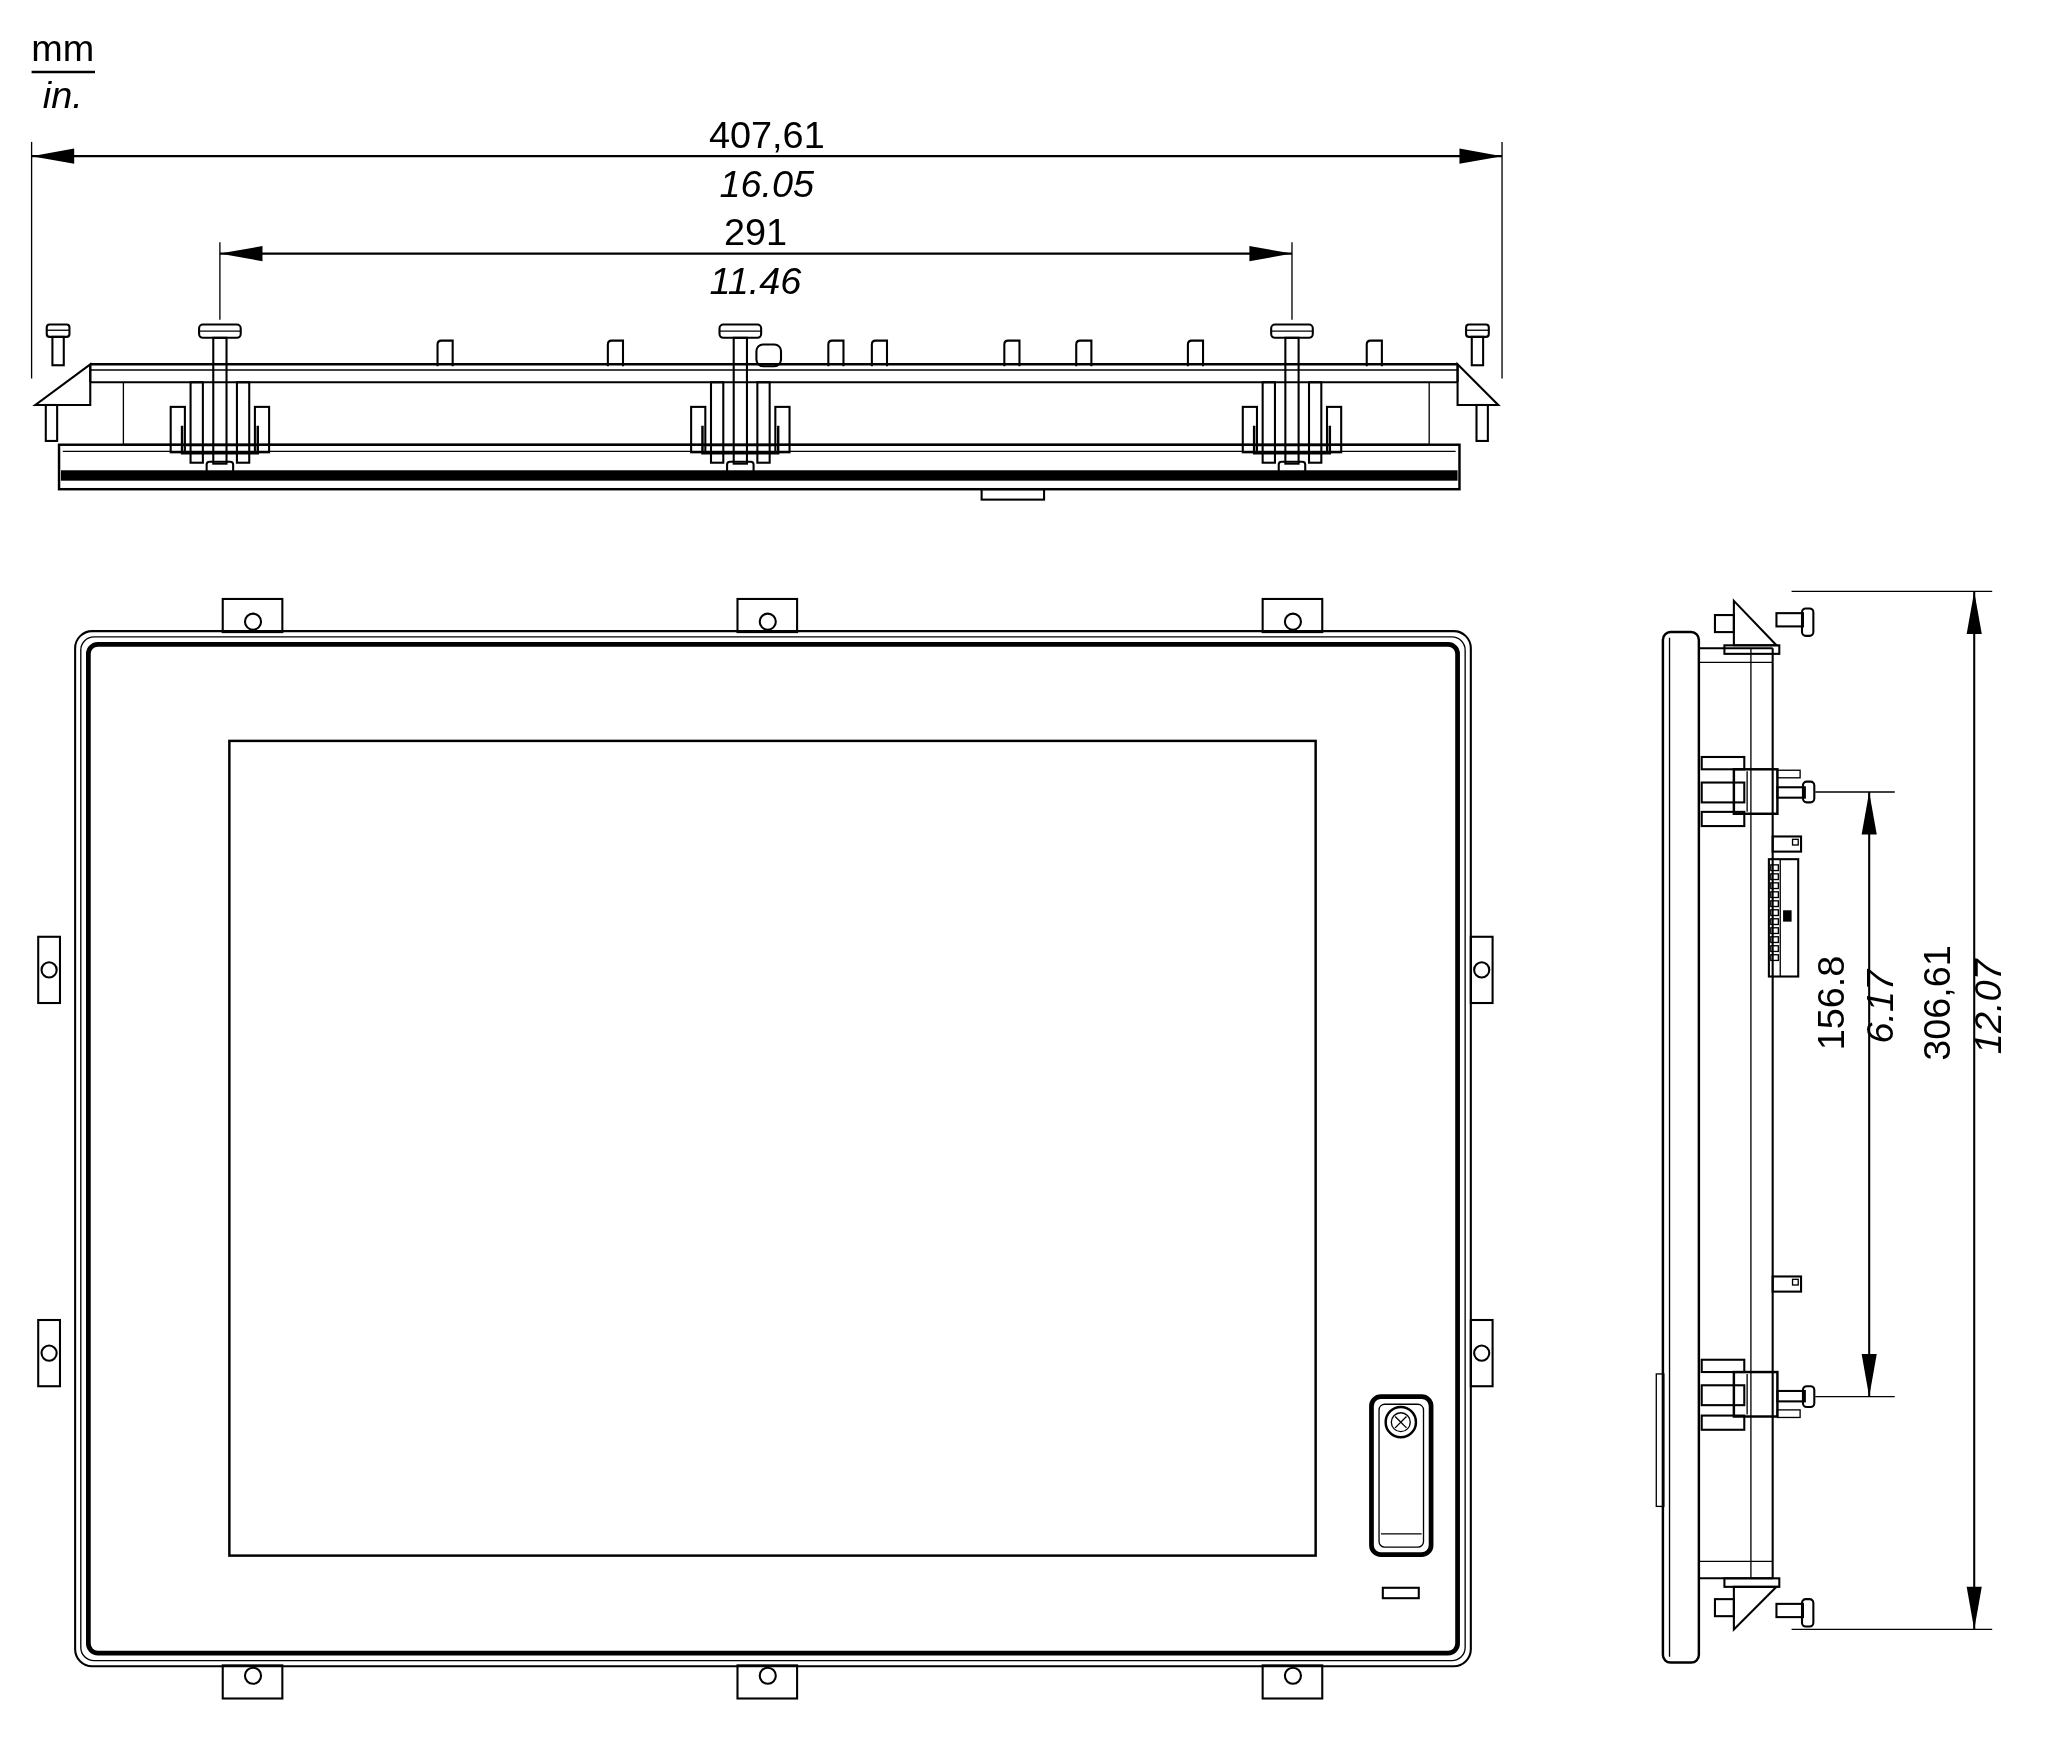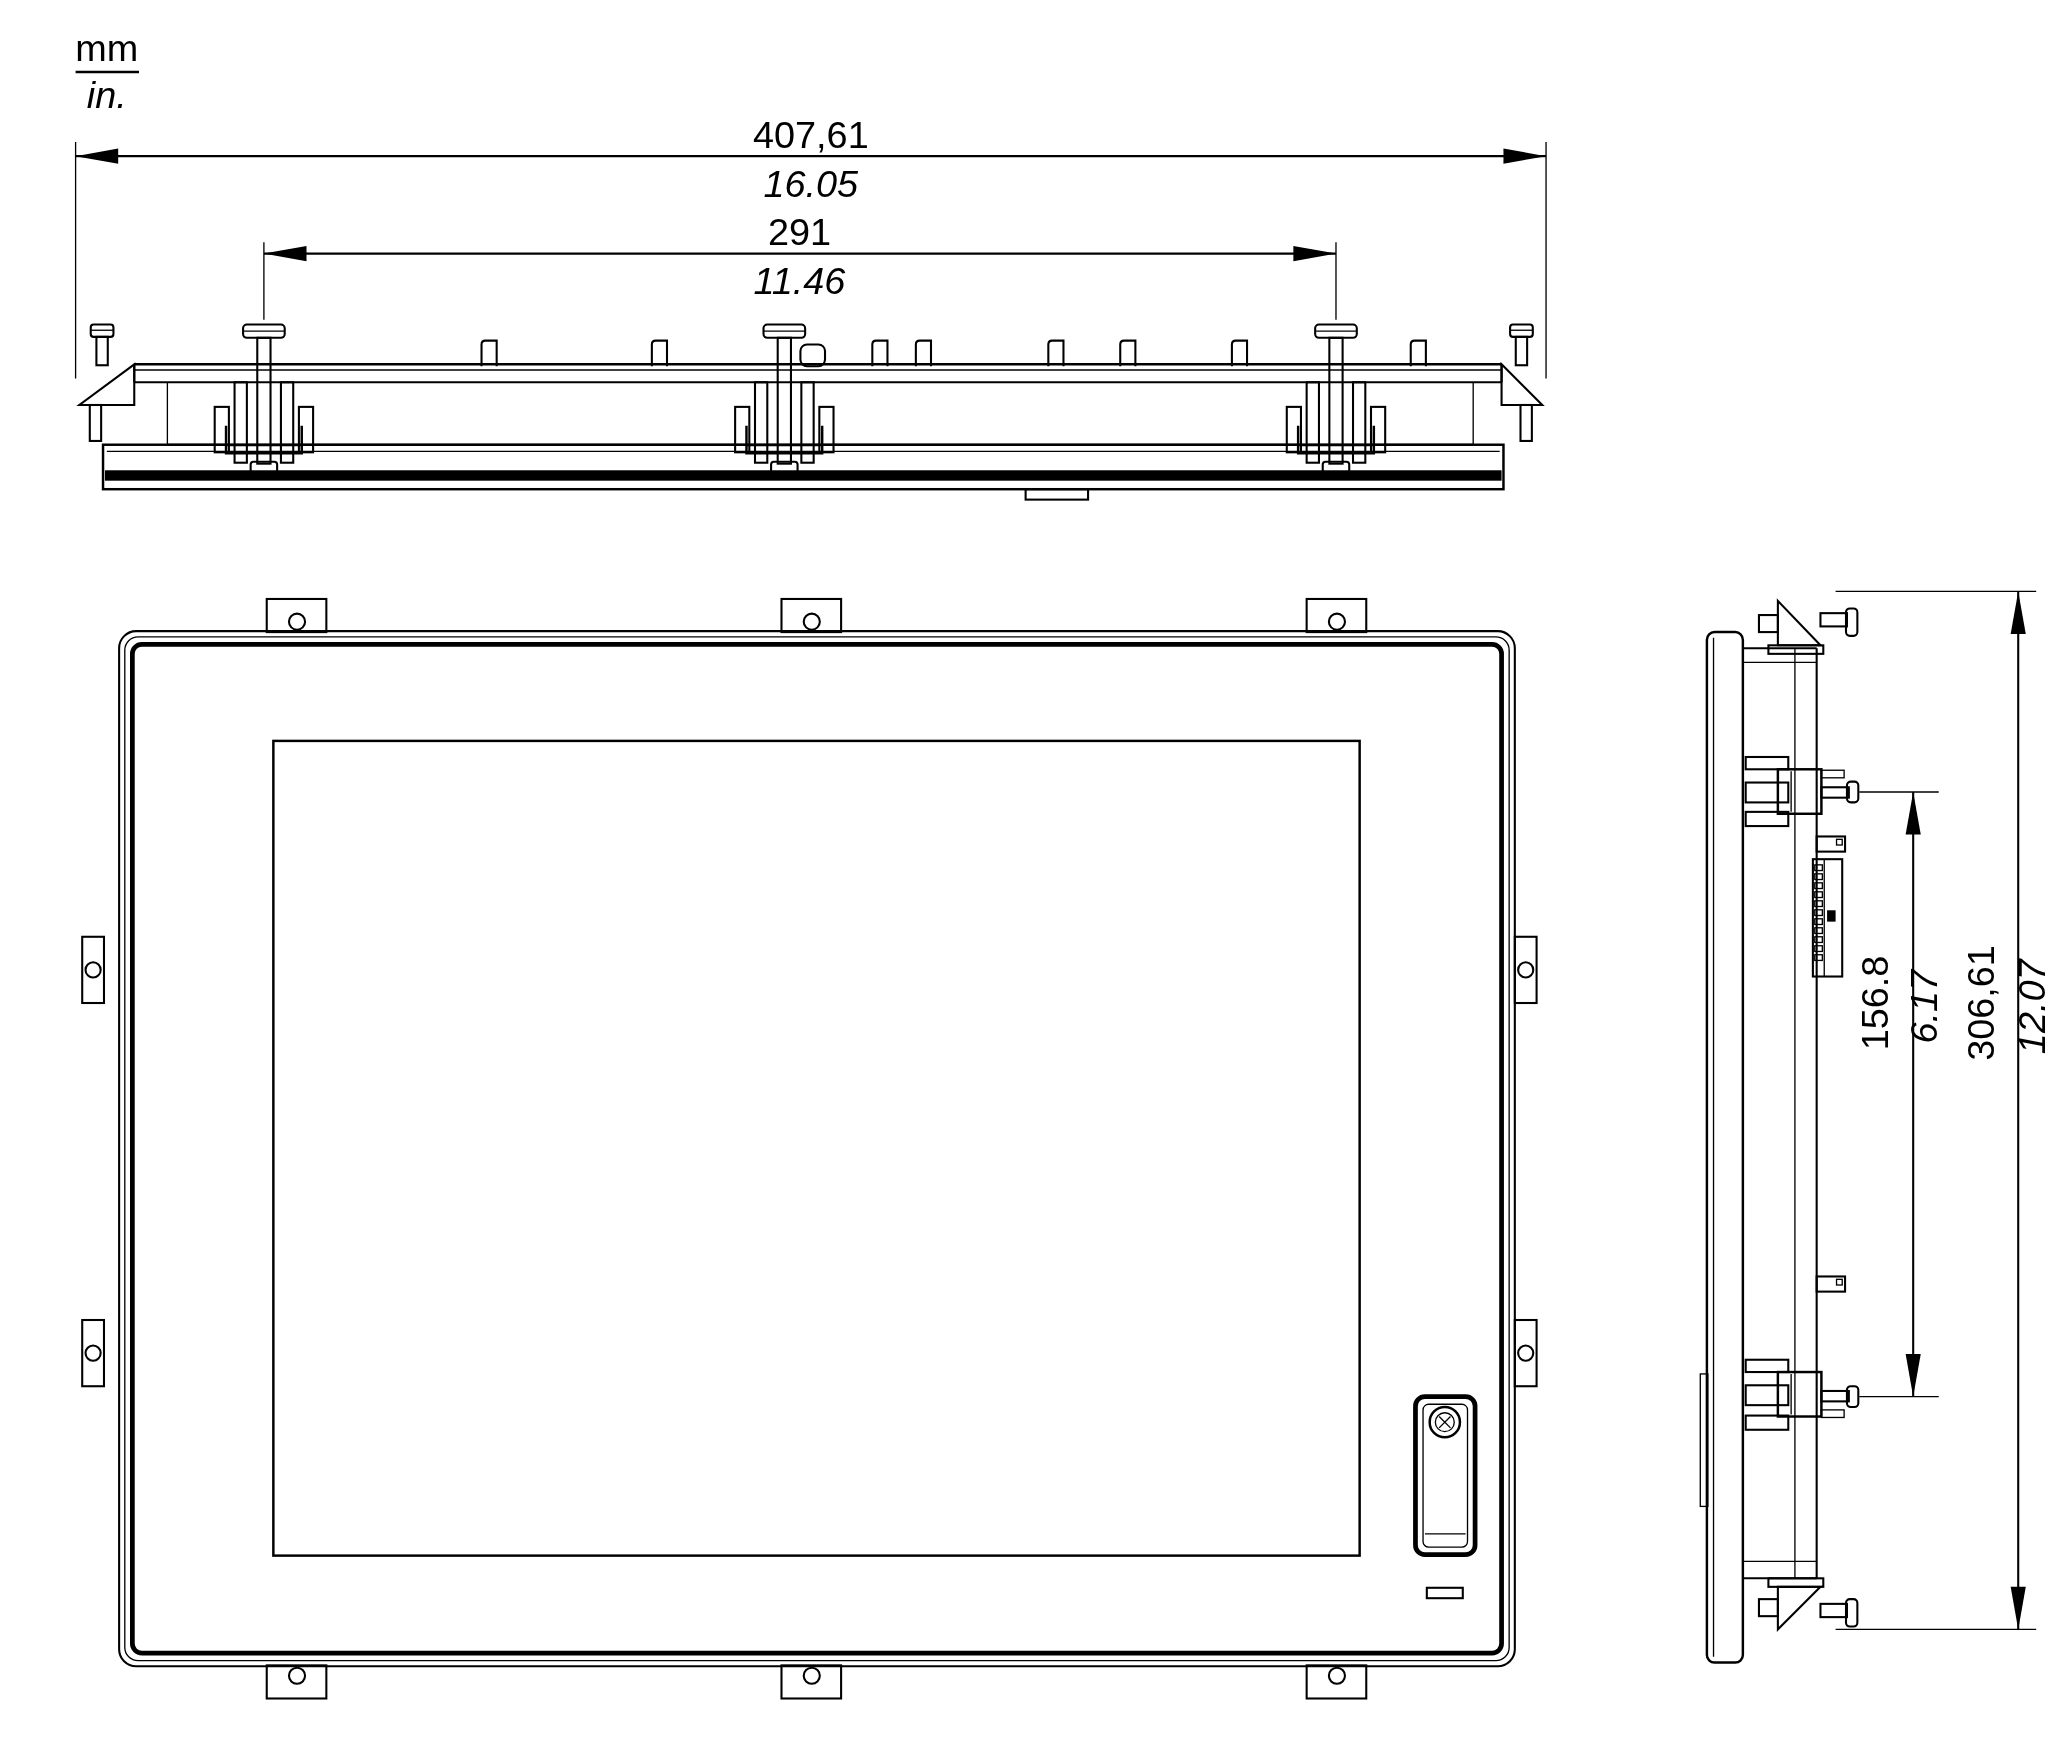--- a/index.html
+++ b/index.html
@@ -1,16 +1,16 @@
 <!DOCTYPE html>
 <html style="font-size:15px"><head>
 <meta charset="utf-8">
 <style>
   html,body{margin:0;padding:0;background:#ffffff;}
-  .page{width:1690px;height:1760px;background:#ffffff;position:relative;font-family:"Liberation Sans",sans-serif;margin-left:44px;}
+  .page{width:1690px;height:1760px;background:#ffffff;position:relative;font-family:"Liberation Sans",sans-serif;}
   svg{display:block;}
   svg line,svg rect,svg path,svg polygon,svg polyline,svg circle{stroke:#000000;fill:none;stroke-width:2.2;stroke-linejoin:miter;stroke-linecap:butt;}
   svg .thin{stroke-width:1.4;}
   svg .med{stroke-width:2.6;}
   svg .thick{stroke-width:5;}
   svg .fillb{fill:#000000;stroke:none;}
   svg text{fill:#000000;stroke:none;font-family:"Liberation Sans",sans-serif;font-size:40px;text-anchor:middle;}
   svg text.it{font-style:italic;}
 </style>
 </head>

